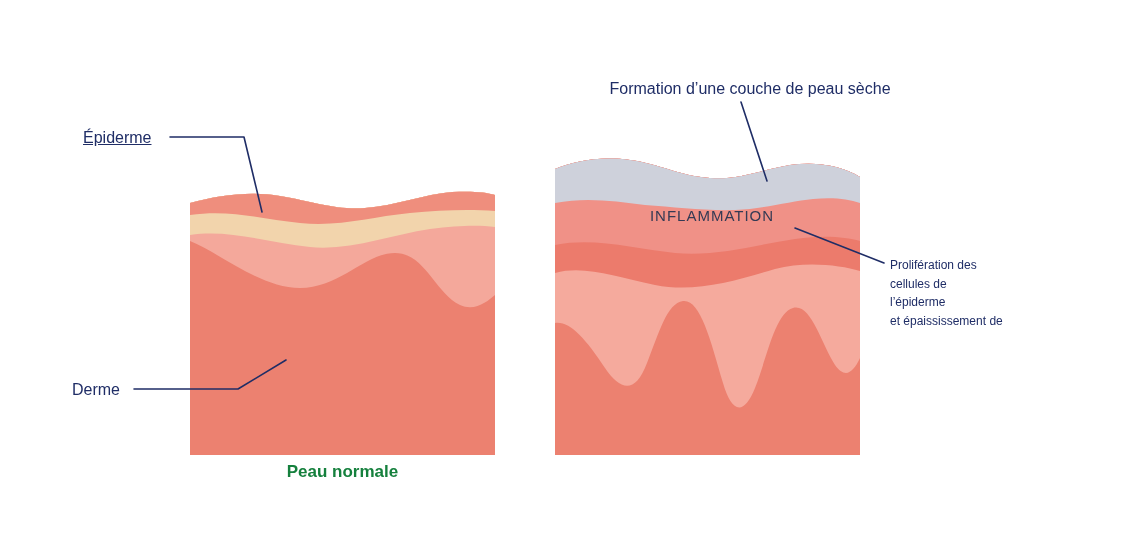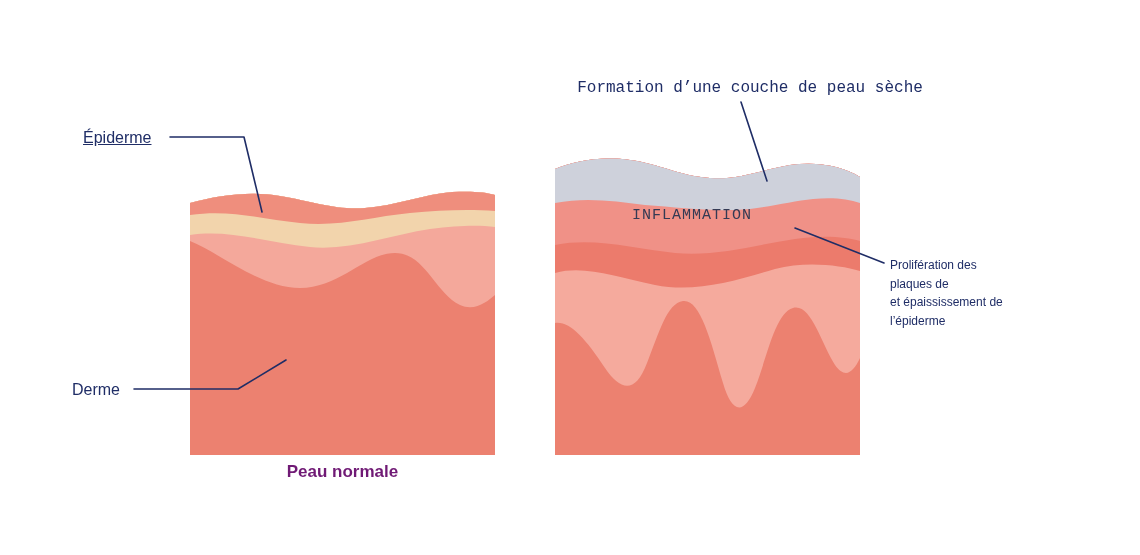--- a/index.html
+++ b/index.html
@@ -10,31 +10,31 @@
   .skin-svg{position:absolute;display:block;}
   #left-skin{left:190px;top:183px;}
   #right-skin{left:555px;top:153px;}
   #connector-layer{position:absolute;left:0;top:0;pointer-events:none;}
   .label{
     position:absolute;color:#1f2d66;font-size:16px;line-height:1.2;
     white-space:nowrap;
   }
   .label-epiderme{left:83px;top:128px;text-decoration:underline;}
   .label-derme{left:72px;top:380px;}
-  .label-formation{left:540px;top:79px;width:420px;text-align:center;font-family:Liberation Mono, monospace;}
+  .label-formation{left:540px;top:79px;width:420px;text-align:center;}
   .label-proliferation{
     left:890px;top:256px;width:190px;white-space:normal;
     font-size:12px;line-height:18.5px;
   }
   .label-inflammation{
-    position:absolute;left:632px;top:207px;width:160px;text-align:left;
-    color:#343a54;font-size:15px;letter-spacing:1px;white-space:nowrap;font-family:Liberation Mono, monospace;
+    position:absolute;left:632px;top:207px;width:160px;text-align:center;
+    color:#343a54;font-size:15px;letter-spacing:1px;white-space:nowrap;
   }
   .caption{
-    position:absolute;color:#701a75;font-weight:bold;font-size:17px;
+    position:absolute;color:#15803d;font-weight:bold;font-size:17px;
     text-align:center;
   }
   .caption-left{left:190px;top:462px;width:305px;}
   .caption-right{left:555px;top:462px;width:305px;}
   .caption-sup{font-size:9px;vertical-align:super;font-weight:bold;}
   .connector{stroke:#1f2d66;stroke-width:1.6;fill:none;stroke-linecap:round;stroke-linejoin:round;}
 </style>
 </head>
 <body>
 
@@ -79,21 +79,21 @@
   <div class="label label-epiderme">Épiderme</div>
 
   <div class="label label-derme">Derme</div>
 
   <div class="label label-formation">Formation d’une couche de peau sèche</div>
 
   <div class="label-inflammation">INFLAMMATION</div>
 
   <div class="label label-proliferation">
     <div>Prolifération des</div>
-    <div>plaques de</div>
+    <div>cellules de</div>
+    <div>l’épiderme</div>
     <div>et épaississement de</div>
-    <div>l’épiderme</div>
   </div>
 
   <div class="caption caption-left">Peau normale</div>
 
 
 </div>
 
 </body></html>

